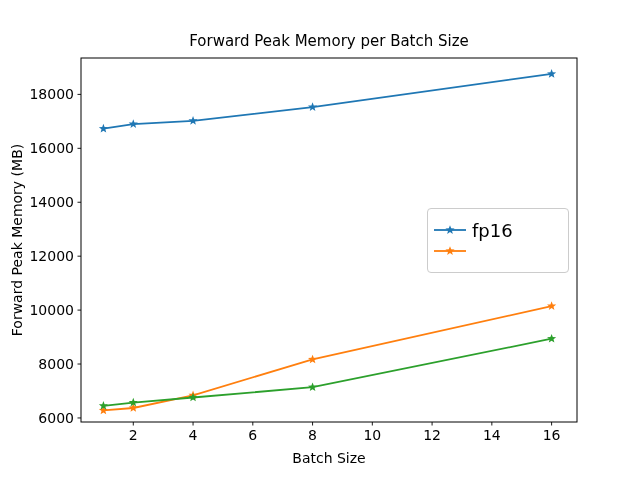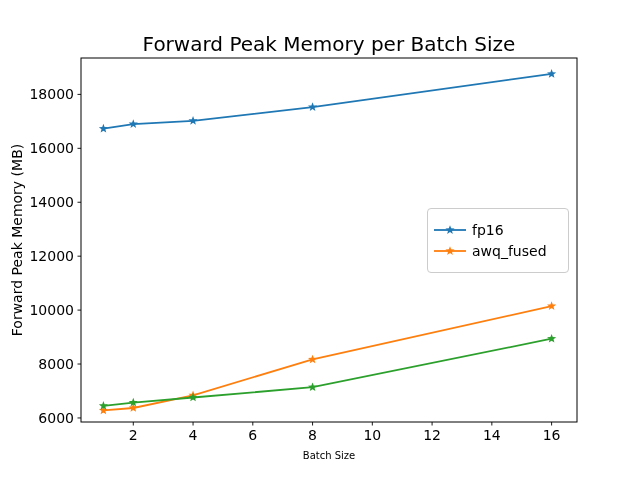--- a/index.html
+++ b/index.html
@@ -7,47 +7,47 @@
     position: relative;
     width: 640px; height: 480px;
     background: #ffffff;
     font-family: "DejaVu Sans", sans-serif;
     color: #000000;
     overflow: hidden;
   }
   .chart-title {
     position: absolute; left: 329px; top: 32px;
     transform: translateX(-50%);
-    font-size: 20px; white-space: nowrap;
+    font-size: 15px; white-space: nowrap;
   }
   .xlabel {
     position: absolute; left: 329px; top: 450px;
     transform: translateX(-50%);
-    font-size: 10px; white-space: nowrap;
+    font-size: 14px; white-space: nowrap;
   }
   .ylabel {
     position: absolute; left: 17px; top: 240px;
     transform: translate(-50%, -50%) rotate(-90deg);
     font-size: 14px; white-space: nowrap;
   }
   svg.chart { position: absolute; left: 0; top: 0; }
   svg text { font-family: "DejaVu Sans", sans-serif; fill: #000000; }
   .legend {
     position: absolute; left: 427px; top: 208px;
     width: 142px; height: 65px;
     box-sizing: border-box;
     background: rgba(255,255,255,0.9);
     border: 1px solid #cccccc;
     border-radius: 4px;
     display: flex; flex-direction: column; justify-content: center;
     padding-left: 5px;
   }
   .legend-row { display: flex; align-items: center; height: 21px; }
   .legend-row svg { flex: 0 0 auto; margin-right: 5px; }
-  .legend-row span { font-size: 14px; white-space: nowrap; line-height: 21px; }
+  .legend-row span { font-size: 18px; white-space: nowrap; line-height: 21px; }
 </style>
 </head>
 <body>
 
 <div class="figure">
   <div class="chart-title">Forward Peak Memory per Batch Size</div>
   <svg class="chart" width="640" height="480">
       <line x1="133.289156626506" y1="422" x2="133.289156626506" y2="425.5" stroke="#000000" stroke-width="0.9"></line>
       <text x="133.289156626506" y="440" text-anchor="middle" font-size="14">2</text>
       <line x1="193.04819277108433" y1="422" x2="193.04819277108433" y2="425.5" stroke="#000000" stroke-width="0.9"></line>
@@ -106,16 +106,15 @@
           <line x1="1" y1="6" x2="33" y2="6" stroke="#1f77b4" stroke-width="1.8"></line>
           <polygon points="17.00,1.20 18.18,4.37 21.57,4.52 18.92,6.62 19.82,9.88 17.00,8.02 14.18,9.88 15.08,6.62 12.43,4.52 15.82,4.37" fill="#1f77b4"></polygon>
         </svg>
         <span>fp16</span>
       </div>
       <div class="legend-row">
         <svg width="34" height="12">
           <line x1="1" y1="6" x2="33" y2="6" stroke="#ff7f0e" stroke-width="1.8"></line>
           <polygon points="17.00,1.20 18.18,4.37 21.57,4.52 18.92,6.62 19.82,9.88 17.00,8.02 14.18,9.88 15.08,6.62 12.43,4.52 15.82,4.37" fill="#ff7f0e"></polygon>
         </svg>
-        <span>awq_fused</span>
       </div>
     </div>
 </div>
 
 </body></html>

